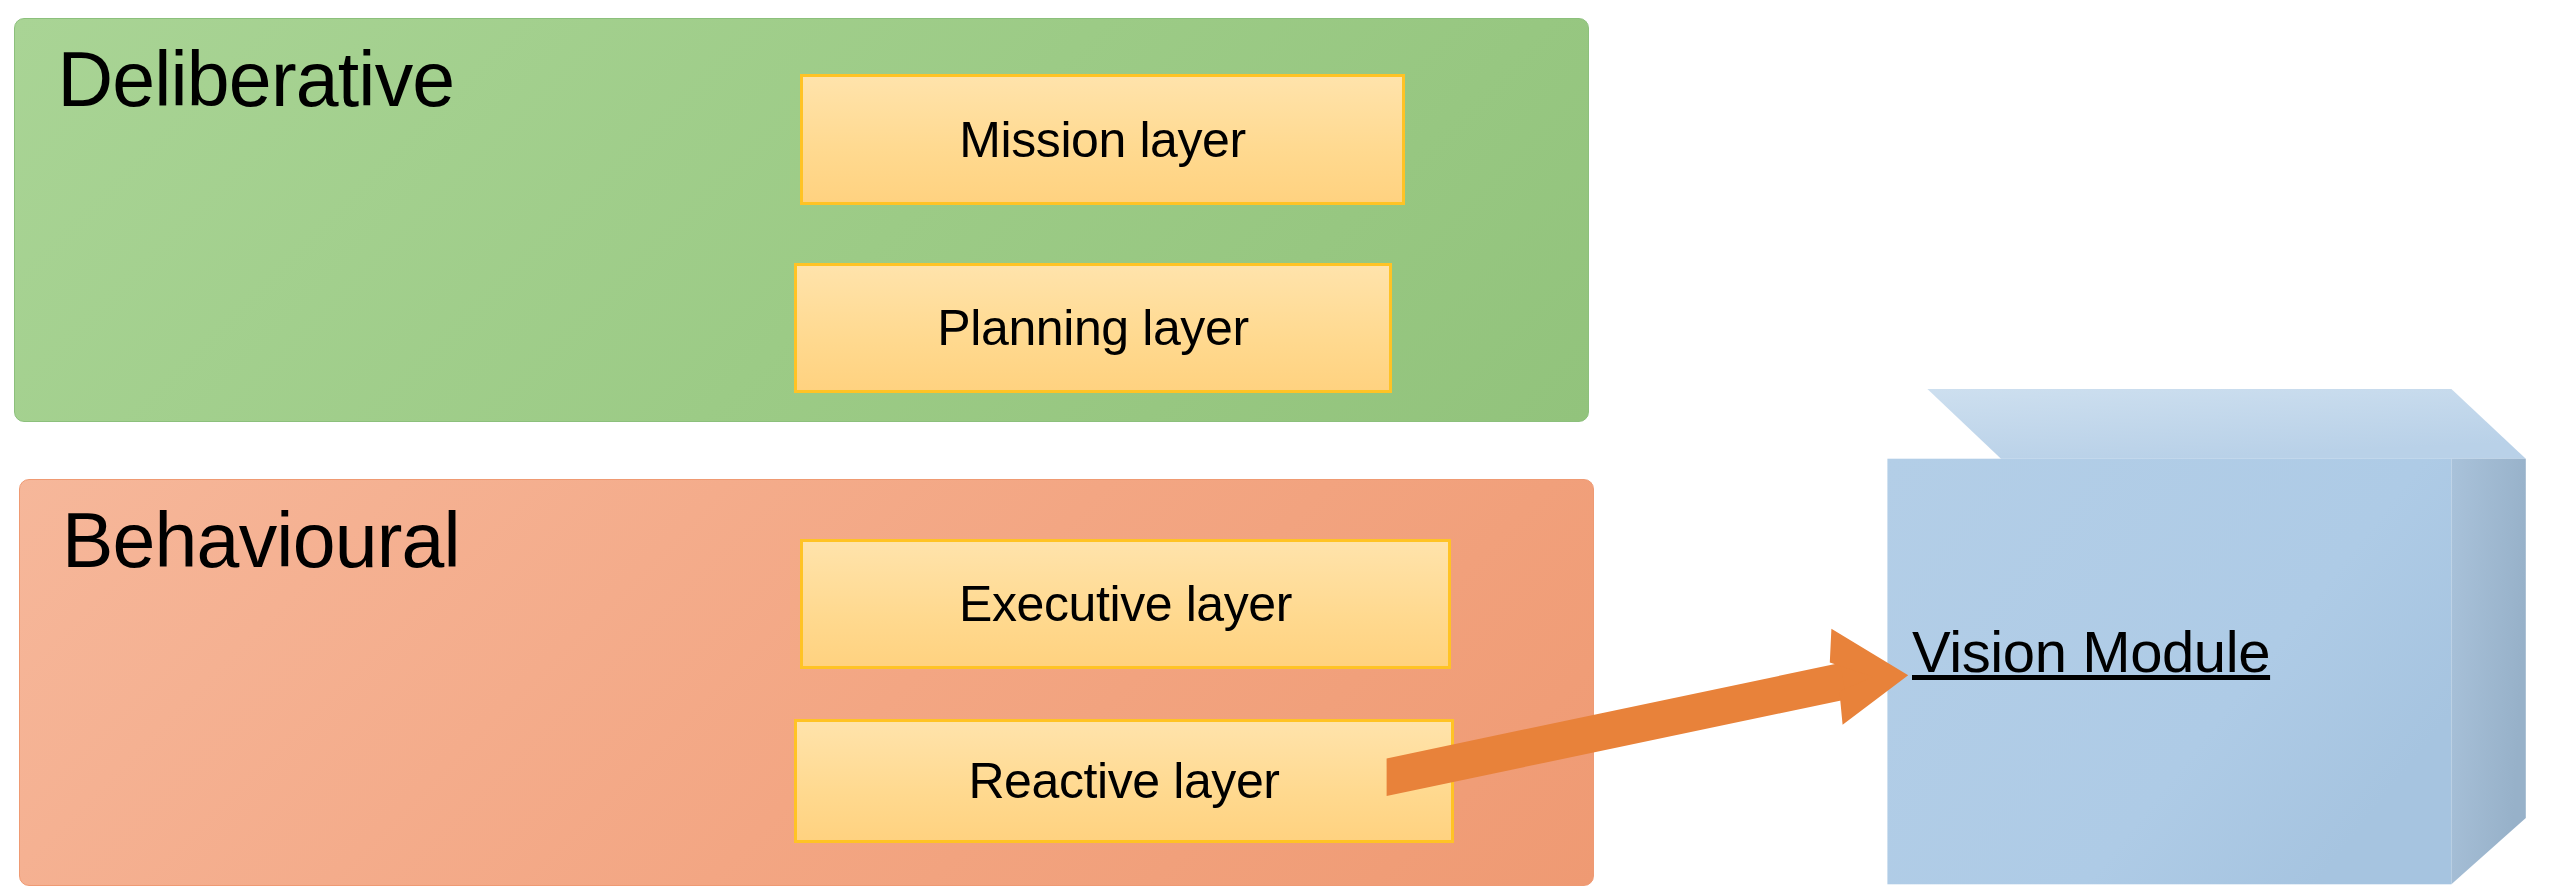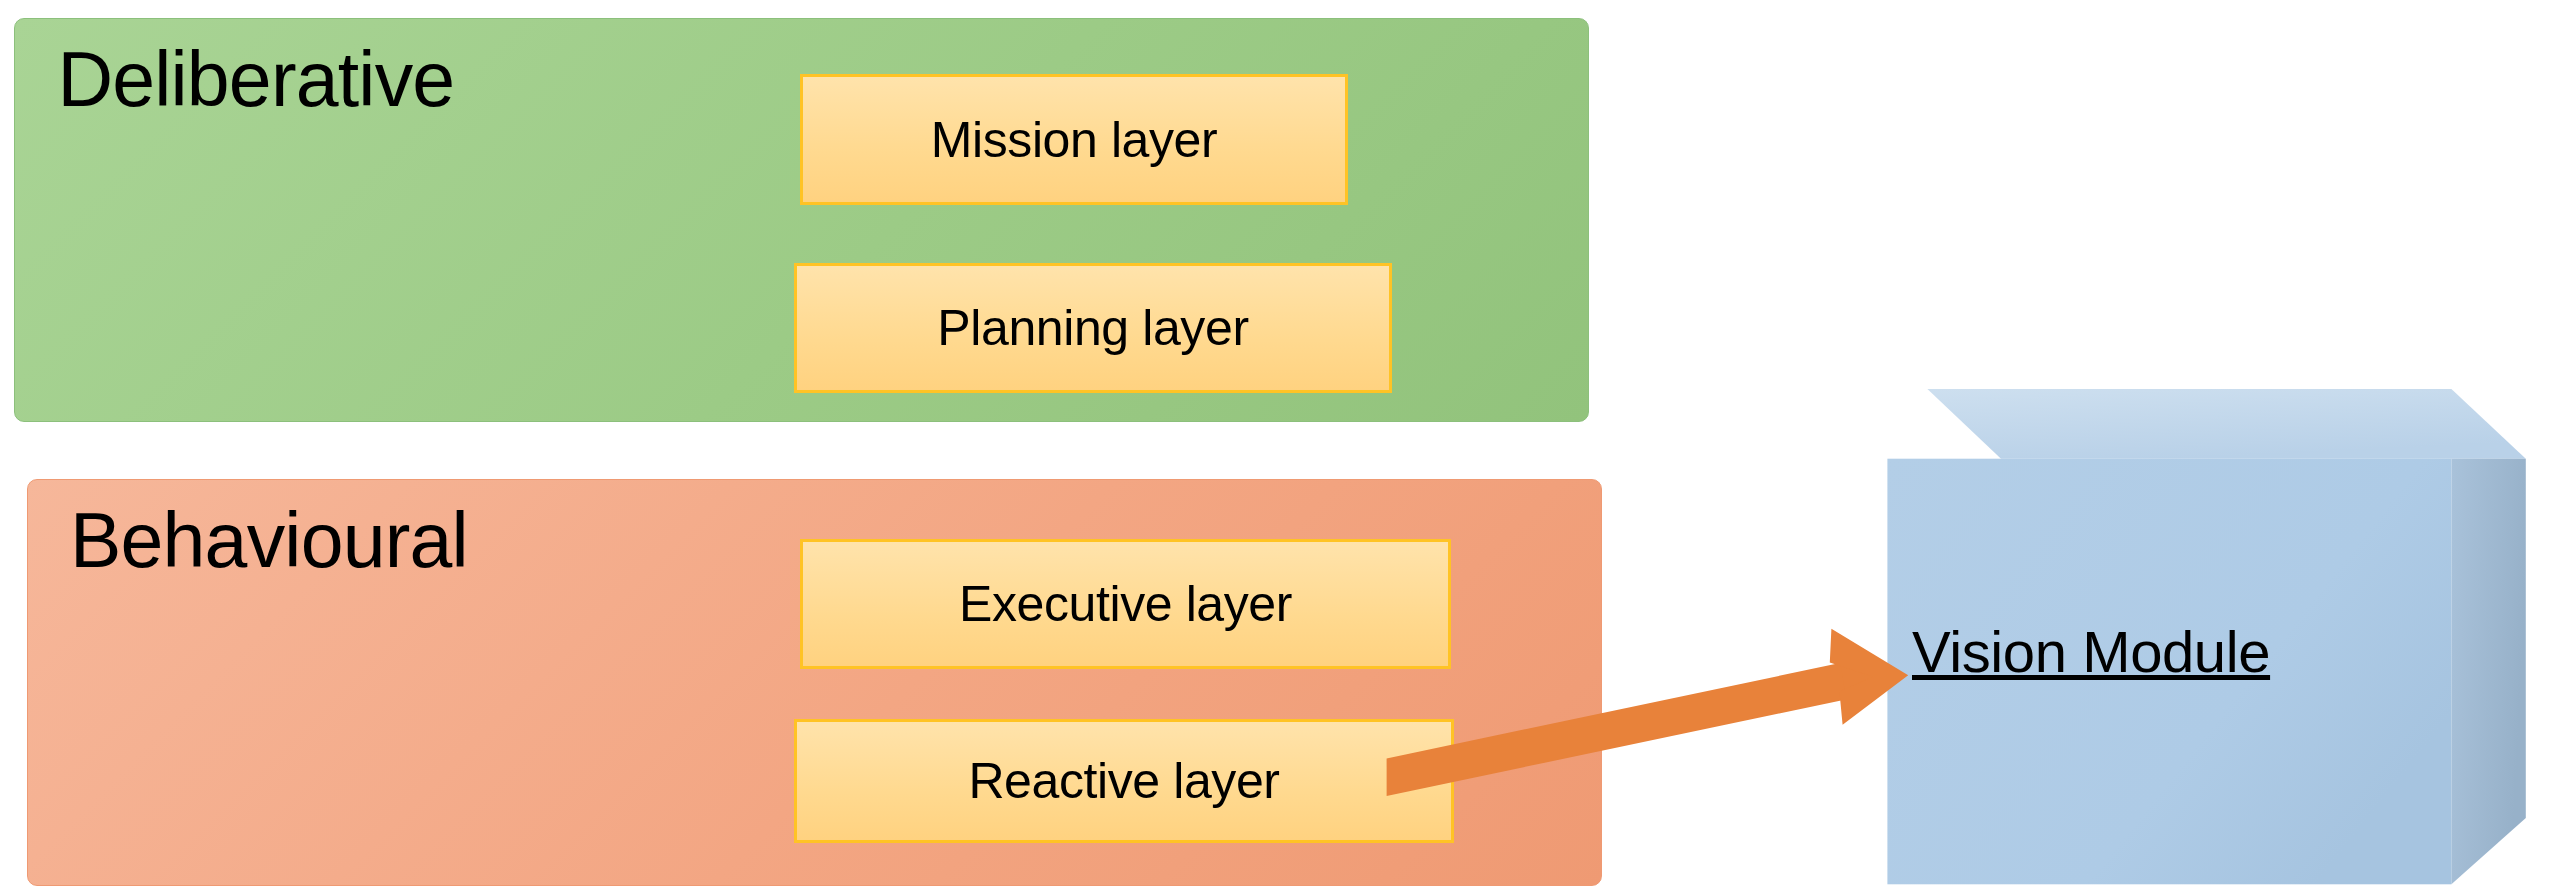--- a/index.html
+++ b/index.html
@@ -27,21 +27,21 @@
   }
   #group-deliberative {
     left: 14.4px;
     top: 17.6px;
     width: 1575px;
     height: 404px;
     background: linear-gradient(135deg, #a9d495 0%, #9ccb86 55%, #92c37c 100%);
     border: 1.6px solid #8cc07c;
   }
   #group-behavioural {
-    left: 27px;
+    left: 19px;
     top: 479px;
     width: 1575px;
     height: 407px;
     background: linear-gradient(135deg, #f6b79a 0%, #f3a683 55%, #ef9a73 100%);
     border: 1.6px solid #ef9a73;
   }
 
   .group-title {
     position: absolute;
     left: 42px;
@@ -63,21 +63,21 @@
     align-items: center;
     justify-content: center;
   }
   .layer-box span {
     font-size: 50px;
     color: #000000;
     white-space: nowrap;
     letter-spacing: -0.4px;
   }
 
-  #layer-mission   { left: 800px; top: 74px;  width: 548px; height: 131px; }
+  #layer-mission   { left: 800px; top: 74px;  width: 605px; height: 131px; }
   #layer-planning  { left: 794px;  top: 263px; width: 598px; height: 130px; }
   #layer-executive { left: 800px; top: 539px; width: 651px; height: 130px; }
   #layer-reactive  { left: 794px;  top: 719px; width: 660px; height: 124px; }
 
   
   #vision-cube {
     position: absolute;
     left: 1865px;
     top: 360px;
     width: 688px;

